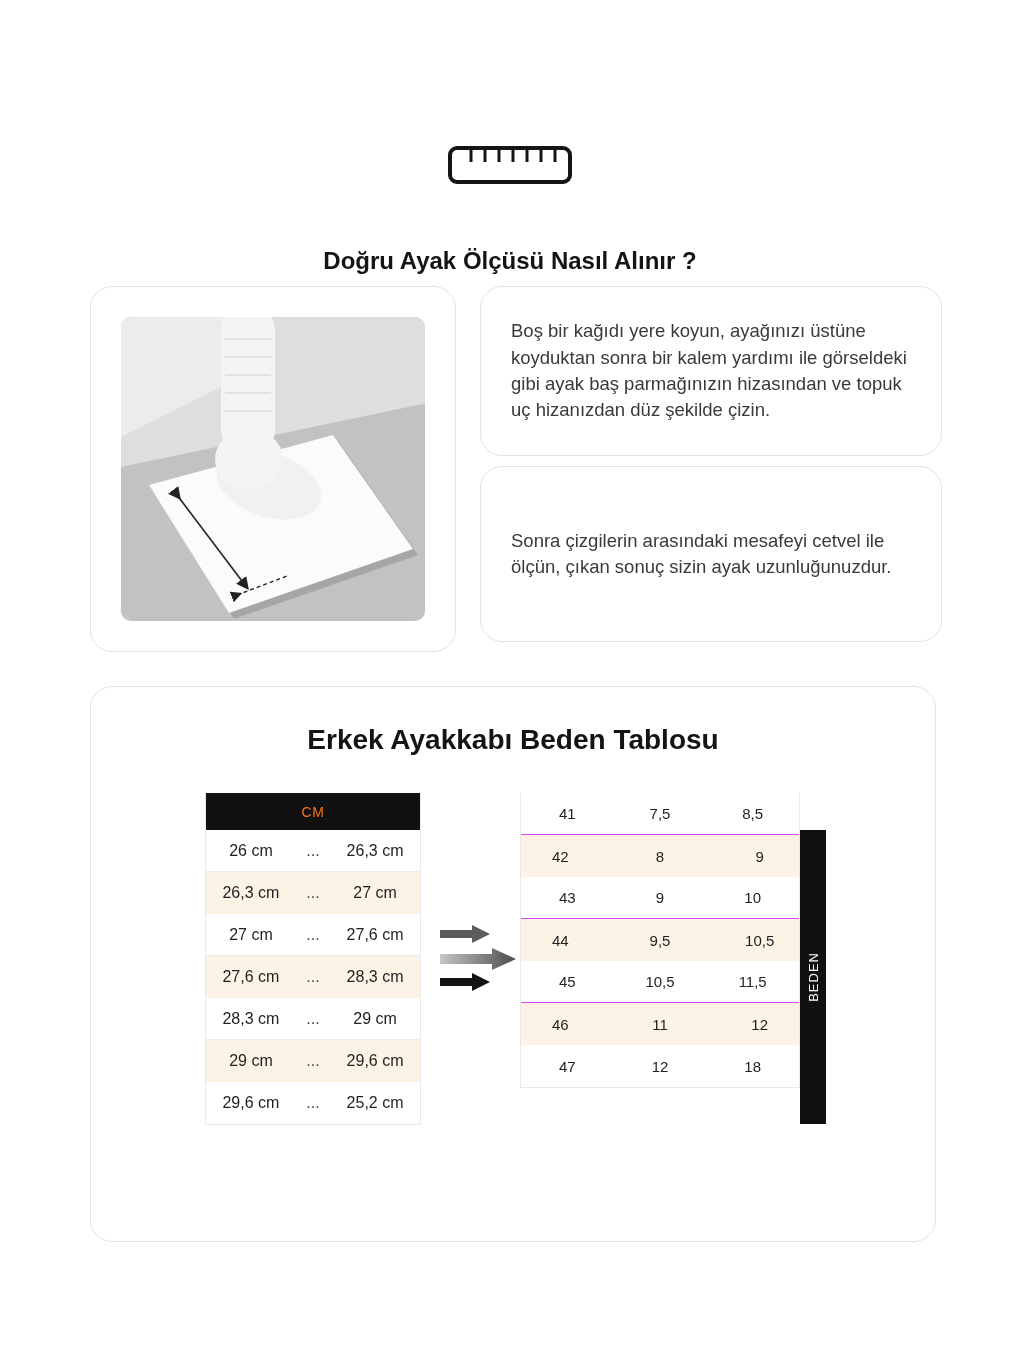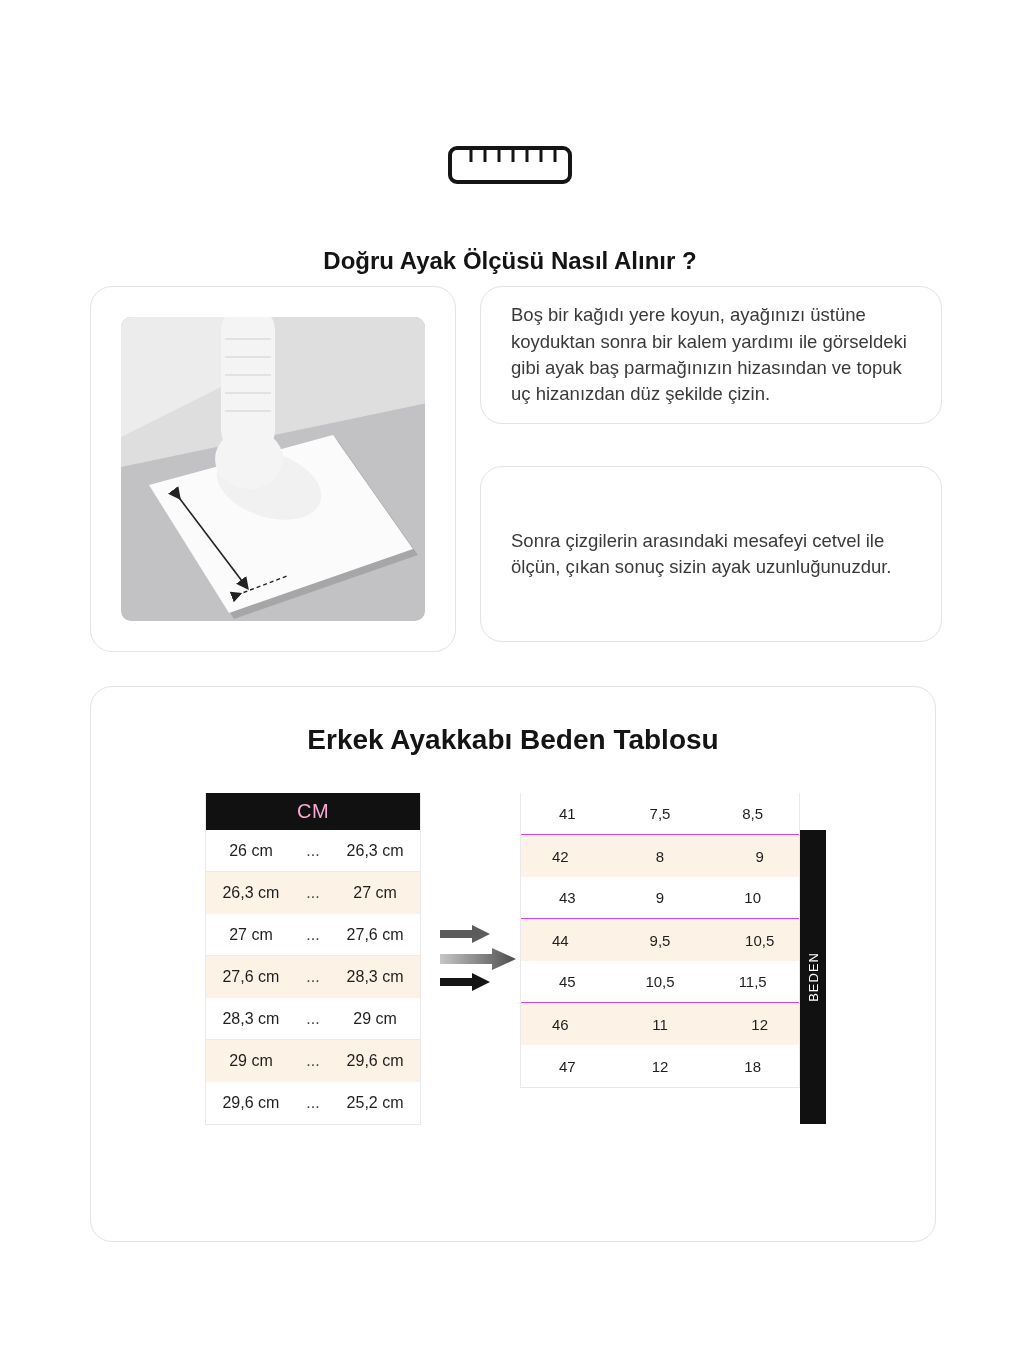--- a/index.html
+++ b/index.html
@@ -17,42 +17,42 @@
     font-size:24px; font-weight:bold; color:#141414;margin-top:25px;
   }
 
   
   .card {
     border:1px solid #e3e3e3; border-radius:22px; background:#fff;
   }
   .photo-card { left:90px; top:286px; width:366px; height:366px; padding:30px; }
   .photo-frame { width:100%; height:100%; border-radius:10px; overflow:hidden; }
 
-  .instr-card-1 { left:480px; top:286px; width:462px; height:138px; display:flex; align-items:center; }
+  .instr-card-1 { left:480px; top:286px; width:462px; height:170px; display:flex; align-items:center; }
   .instr-card-2 { left:480px; top:466px; width:462px; height:176px; display:flex; align-items:center; }
   .instr-text {
     padding:24px 30px; font-size:18.5px; line-height:1.42; color:#3a3a3a;
   }
 
   
   .size-card { left:90px; top:686px; width:846px; height:556px; }
   .size-title {
     left:90px; width:846px; top:724px; text-align:center;
     font-size:28px; font-weight:bold; color:#141414;
   }
 
   
   .cm-table {
     left:205px; top:793px; width:216px;
     border:1px solid #e9e9e9; border-top:none;
   }
   .t-header {
-    height:37px; background:#111111; color:#f9a8d4;
+    height:37px; background:#111111; color:#f97316;
     display:flex; align-items:center; justify-content:center;
-    font-size:20px; letter-spacing:0.5px;
+    font-size:14px; letter-spacing:0.5px;
   }
   .cm-row {
     height:42px; display:flex; align-items:center;
     font-size:16px; border-bottom:1px solid #ebebeb; background:#fff;
   }
   .cm-row:last-child { border-bottom:none; }
   .cm-row.alt { background:#fdf2e6; border-bottom:none; }
   .cm-from, .cm-to { flex:0 0 42%; text-align:center; }
   .cm-sep { flex:0 0 16%; text-align:center; color:#444; }
 

